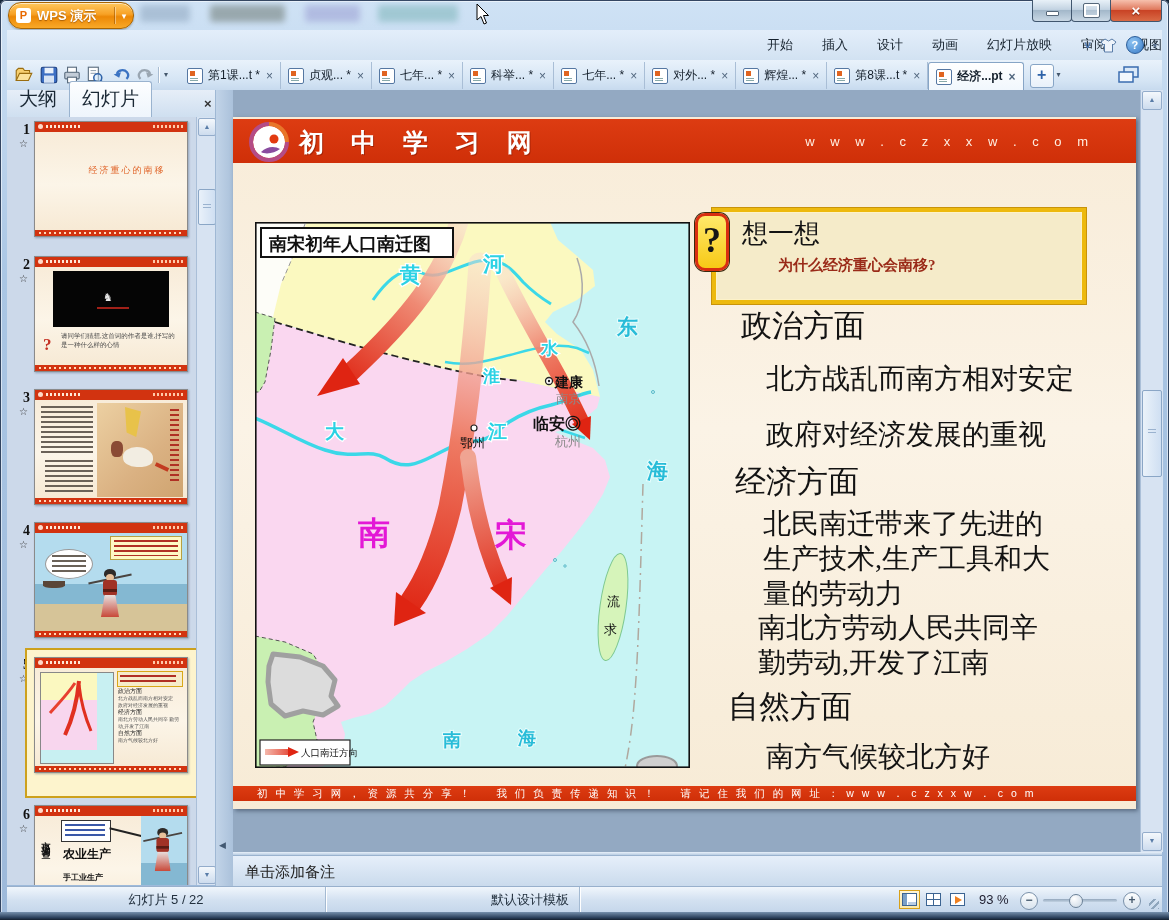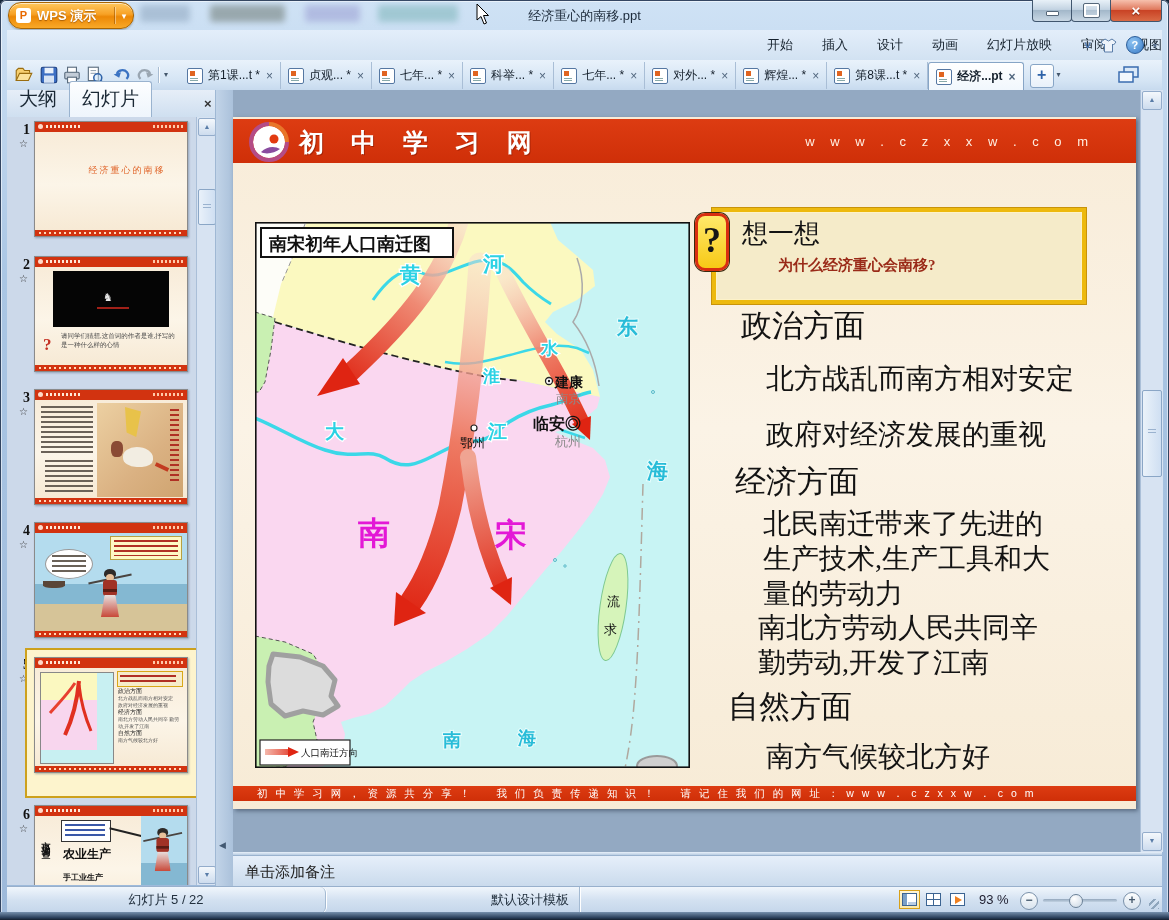--- a/index.html
+++ b/index.html
@@ -165,21 +165,20 @@
     <div class="ghost" style="left:140px;width:50px;background:#8ea6be;"></div>
     <div class="ghost" style="left:210px;width:75px;background:#6e7a74;"></div>
     <div class="ghost" style="left:305px;width:55px;background:#9a9ed2;"></div>
     <div class="ghost" style="left:378px;width:80px;background:#7cb4b8;"></div>
     <div class="abs wps-btn">
       <span class="wps-ic">P</span>
       <span class="wps-label">WPS 演示</span>
       <span class="wps-sep"></span>
       <span class="wps-caret">▾</span>
     </div>
-    <div class="abs title-text">经济重心的南移.ppt</div>
     <div class="abs winbtns">
       <div class="wbtn">
           <span class="glyph-min"></span>
         </div>
       <div class="wbtn">
           <span class="glyph-max"></span>
         </div>
       <div class="wbtn close">
           <span class="glyph-close">×</span>
         </div>
@@ -629,21 +628,21 @@
       </div>
     <div class="btn" style="bottom:1px;">▼</div>
   </div>
 
   <div class="abs hsplit"></div>
   <div class="abs notes">
     <div class="notes-text">单击添加备注</div>
   </div>
 
   <div class="abs statusbar">
-    <div class="scell" style="left:0;width:318px;text-align:center;border-radius:6px;">幻灯片 5 / 22</div>
+    <div class="scell" style="left:0;width:318px;text-align:center;">幻灯片 5 / 22</div>
     <div class="scell" style="left:318px;width:244px;text-align:right;padding-right:10px;">默认设计模板</div>
     <div class="viewbtn on" style="left:893px;">
       <div class="vico">
           <div style="position:absolute;left:0;top:0;width:4px;height:100%;background:#7aa0c8;"></div>
         <div style="position:absolute;left:5px;bottom:0;right:0;height:3px;background:#b8cde4;"></div>
         </div>
     </div>
     <div class="viewbtn" style="left:917px;">
       <div style="position:absolute;left:2px;top:2px;width:6px;height:5px;border:1px solid #3c6492;background:#fff;"></div>
       <div style="position:absolute;right:2px;top:2px;width:6px;height:5px;border:1px solid #3c6492;background:#fff;"></div>

